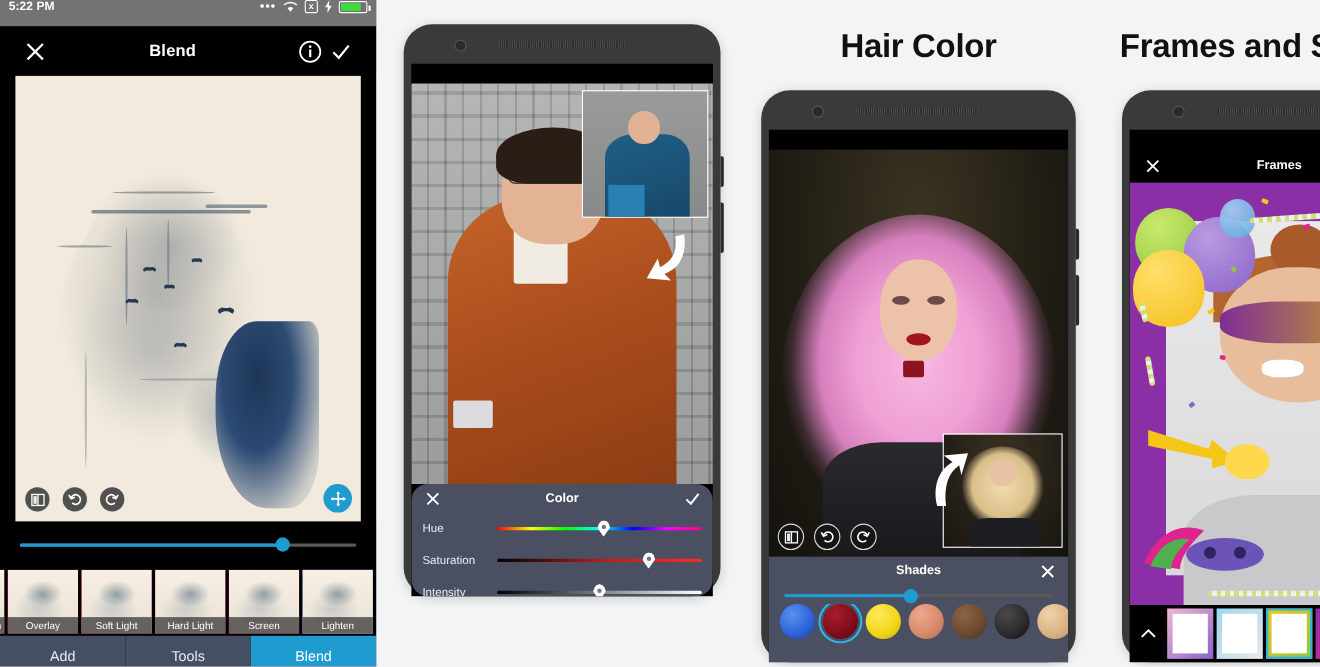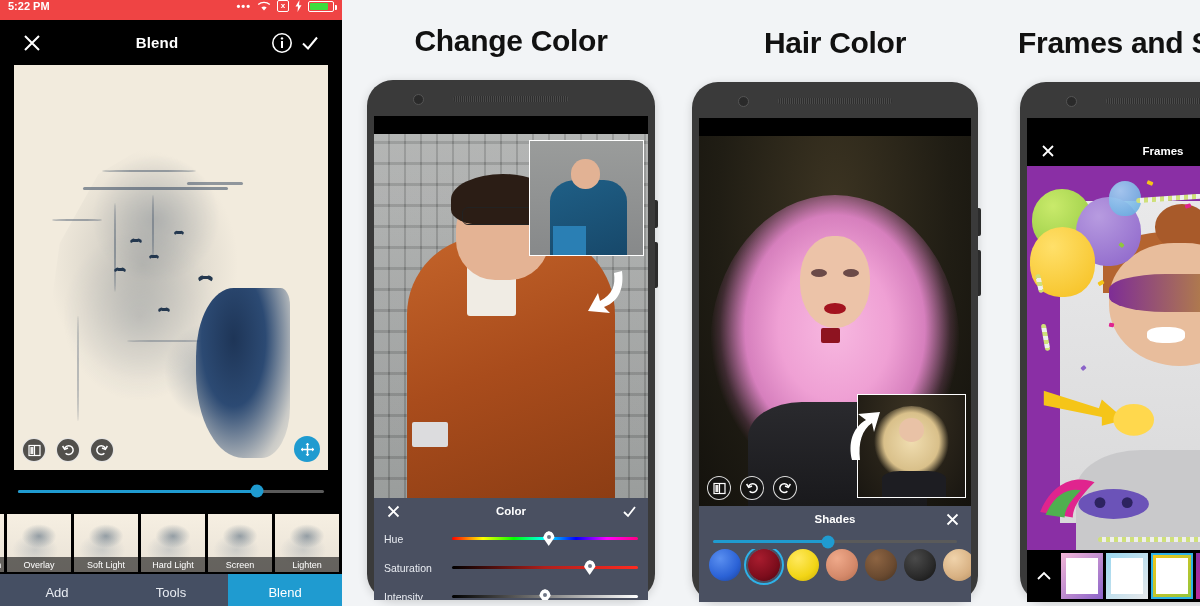--- a/index.html
+++ b/index.html
@@ -10,23 +10,23 @@
     position:relative;
   }
   .stage { position:absolute; inset:0; }
 
   
   .phone-shot {
     position:absolute; left:0; top:0; width:342px; height:606px;
     background:#000; overflow:hidden;
   }
   .statusbar {
-    height:20px; background:#ef4444; color:#fff;
-    display:flex; align-items:flex-start; justify-content:space-between;
-    padding:0 8px; font-size:11px; font-weight:bold;
+    height:20px; background:#737373; color:#fff;
+    display:flex; align-items:flex-end; justify-content:space-between;
+    padding:12px 8px; font-size:11px; font-weight:bold;
   }
   .status-right { display:flex; align-items:center; gap:6px; }
   .dots { letter-spacing:1px; font-size:11px; }
   .simbox {
     width:12px; height:12px; border:1.4px solid #fff; border-radius:2px;
     font-size:8px; line-height:9px; text-align:center; font-weight:bold;
   }
   .battery {
     width:26px; height:11px; border:1.5px solid #fff; border-radius:2px;
     position:relative; padding:1px;
@@ -177,21 +177,21 @@
     position:absolute; right:4px; top:6px; width:42%; height:32%;
     border:1.5px solid #fff; overflow:hidden;
     background:linear-gradient(180deg,#9a9c9b,#87898a);
   }
   .inset-before .ib-body{ position:absolute; left:18%; bottom:0; width:68%; height:66%;
     background:linear-gradient(160deg,#1f5f86,#17486a); border-radius:34% 30% 0 0 / 28% 28% 0 0;}
   .inset-before .ib-head{ position:absolute; left:36%; top:16%; width:26%; height:26%;
     background:#e2b294; border-radius:48%; }
   .arrow-curve{ position:absolute; width:56px; height:56px; }
 
-  .panel-dark{ position:absolute; left:0; right:0; bottom:0; background:#4a5061; }
+  .panel-dark{ position:absolute; left:0; right:0; bottom:0; background:#4a5061;border-radius:15px; }
   .panel-head{
     height:26px; display:flex; align-items:center; padding:0 10px; color:#fff;
   }
   .panel-head .ph-title{ flex:1; text-align:center; font-size:11.5px; font-weight:bold; }
   .slider-row{ display:flex; align-items:center; height:29px; padding:0 10px; gap:10px; }
   .slider-row .lab{ color:#e9ecf2; font-size:10.5px; width:58px; flex:0 0 58px; }
   .grad-track{ position:relative; flex:1; height:3px; border-radius:2px; }
   .hue-t{ background:linear-gradient(90deg,#ff0000,#ffff00,#00ff00,#00ffff,#0000ff,#ff00ff,#ff0080); }
   .sat-t{ background:linear-gradient(90deg,#000000,#b0201c,#ff2b20); }
   .int-t{ background:linear-gradient(90deg,#000000,#ffffff); }
@@ -396,21 +396,20 @@
     </div>
 
     <div class="tabbar">
       <div class="tab">Add</div>
       <div class="tab">Tools</div>
       <div class="tab active">Blend</div>
     </div>
   </div>
 
   <div class="promo" style="left:346px;width:330px;">
-    <div class="promo-title" style="margin-top:24px;">Change Color</div>
 
     <div class="device" style="width:288px;height:520px;margin-top:22px;">
       <span class="dev-btn" style="top:120px;height:28px"></span>
       <span class="dev-btn" style="top:162px;height:46px"></span>
 
       <div class="screen">
         <div class="mini-status"></div>
 
         <div class="cc-photo">
           <div class="stonewall"></div>

